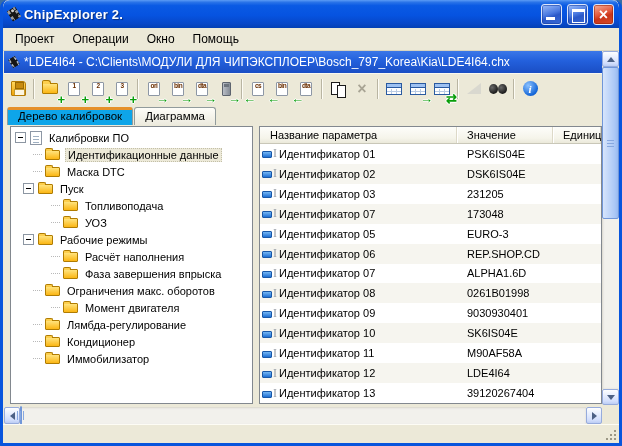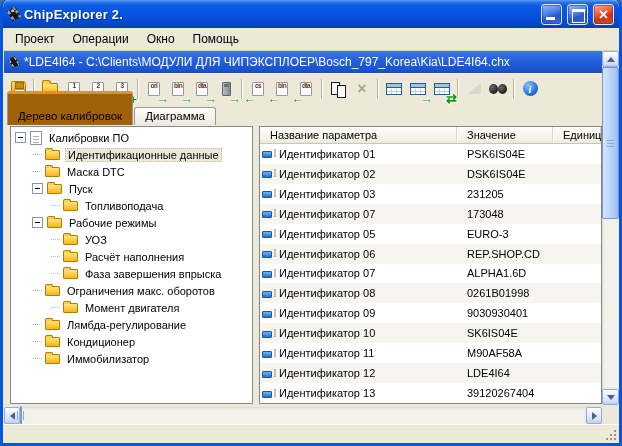--- a/index.html
+++ b/index.html
@@ -87,42 +87,42 @@
   .ico-info { width:15px; height:15px; border-radius:50%; background:radial-gradient(circle at 35% 30%,#8cc2ff,#1466d8 70%,#0a4aa8);
     color:#fff; font-family:"Liberation Serif",serif; font-style:italic; font-weight:bold; font-size:11px;
     display:flex; align-items:center; justify-content:center; }
 
   .dim { filter:grayscale(1) opacity(.55); }
 
   
   .tabstrip { height:22px; flex:0 0 22px; display:flex; align-items:flex-end; padding-left:3px; }
   .tab { font-size:11.5px; padding:2px 10px 3px; border:1px solid #919b9c; border-bottom:none; border-radius:3px 3px 0 0;
     background:linear-gradient(180deg,#fefdf8,#eceade); margin-right:1px; }
-  .tab.active { background:#a16207; border-top:3px solid #e5902a; padding-top:16px; position:relative; z-index:2; }
+  .tab.active { background:#0ea5e9; border-top:3px solid #e5902a; padding-top:0; position:relative; z-index:2; }
   .tab.inactive { height:18px; }
 
   
   .content { flex:1; min-height:0; display:flex; padding:1px 0 3px 6px; }
   .tree-panel { width:243px; flex:0 0 243px; background:#fff; border:1px solid #82888f; overflow:hidden; padding-top:2px; }
   .splitter { width:6px; flex:0 0 6px; }
   .table-panel { flex:1; min-width:0; background:#fff; border:1px solid #82888f; overflow:hidden; display:flex; flex-direction:column; }
 
   
   .trow { height:17px; display:flex; align-items:center; font-size:11px; white-space:nowrap; }
   .exp { width:11px; height:11px; flex:0 0 11px; background:#fff; border:1px solid #8c96a2; position:relative; margin-right:4px; }
   .exp::after { content:""; position:absolute; left:2px; top:4px; width:5px; height:1px; background:#000; }
   .stub { width:9px; flex:0 0 9px; border-top:1px dotted #b8b8b8; margin-right:3px; }
   .ico-pagefile { width:12px; height:14px; flex:0 0 12px; background:#fff; border:1px solid #8d97a5; margin-right:5px; position:relative; }
   .ico-pagefile::after { content:""; position:absolute; left:2px; top:3px; right:2px; height:8px;
     background:repeating-linear-gradient(0deg,#9fb0c2 0 1px,transparent 1px 3px); }
   .tfolder { width:15px; height:10px; flex:0 0 15px; background:linear-gradient(180deg,#ffe37d,#fbb614); border:1px solid #b07c02; border-radius:1px; position:relative; margin-right:5px; }
   .tfolder::before { content:""; position:absolute; top:-3px; left:-1px; width:6px; height:2px; background:#fdcf4e; border:1px solid #b07c02; border-bottom:none; border-radius:2px 2px 0 0; }
   .tlabel { padding:0 2px; }
   .trow.sel .tlabel { background:#ece9d8; border:1px dotted #c3bfa8; }
-  .ind1 { padding-left:22px; } .ind1x { padding-left:21px; } .ind2 { padding-left:40px; } .ind0 { padding-left:4px; }
+  .ind1 { padding-left:22px; } .ind1x { padding-left:12px; } .ind2 { padding-left:40px; } .ind0 { padding-left:4px; }
 
   
   .thead { height:17px; flex:0 0 17px; display:flex; background:linear-gradient(180deg,#fdfdfa 0%,#f5f4ea 70%,#ebe9da 100%);
     border-bottom:1px solid #c9c7b8; font-size:11px; }
   .thead .cell { display:flex; align-items:center; padding-left:10px; border-right:1px solid #ddd9c8; box-shadow:1px 0 0 #fff; }
   .cell.c-name { width:197px; flex:0 0 197px; }
   .cell.c-val { width:96px; flex:0 0 96px; }
   .cell.c-unit { flex:1; min-width:0; }
   .row { height:34px; display:flex; align-items:center; font-size:11px; }
   .row:nth-child(odd) { background:#f6f5ef; }
@@ -321,29 +321,29 @@
           <div class="trow ind1x">
             <span class="exp"></span>
             <span class="tfolder"></span>
             <span class="tlabel">Пуск</span>
           </div>
           <div class="trow ind2">
             <span class="stub"></span>
             <span class="tfolder"></span>
             <span class="tlabel">Топливоподача</span>
           </div>
+          <div class="trow ind2">
+            <span class="stub"></span>
+            <span class="tfolder"></span>
+            <span class="tlabel">УОЗ</span>
+          </div>
           <div class="trow ind1x">
             <span class="exp"></span>
             <span class="tfolder"></span>
             <span class="tlabel">Рабочие режимы</span>
-          </div>
-          <div class="trow ind2">
-            <span class="stub"></span>
-            <span class="tfolder"></span>
-            <span class="tlabel">УОЗ</span>
           </div>
           <div class="trow ind2">
             <span class="stub"></span>
             <span class="tfolder"></span>
             <span class="tlabel">Расчёт наполнения</span>
           </div>
           <div class="trow ind2">
             <span class="stub"></span>
             <span class="tfolder"></span>
             <span class="tlabel">Фаза завершения впрыска</span>

